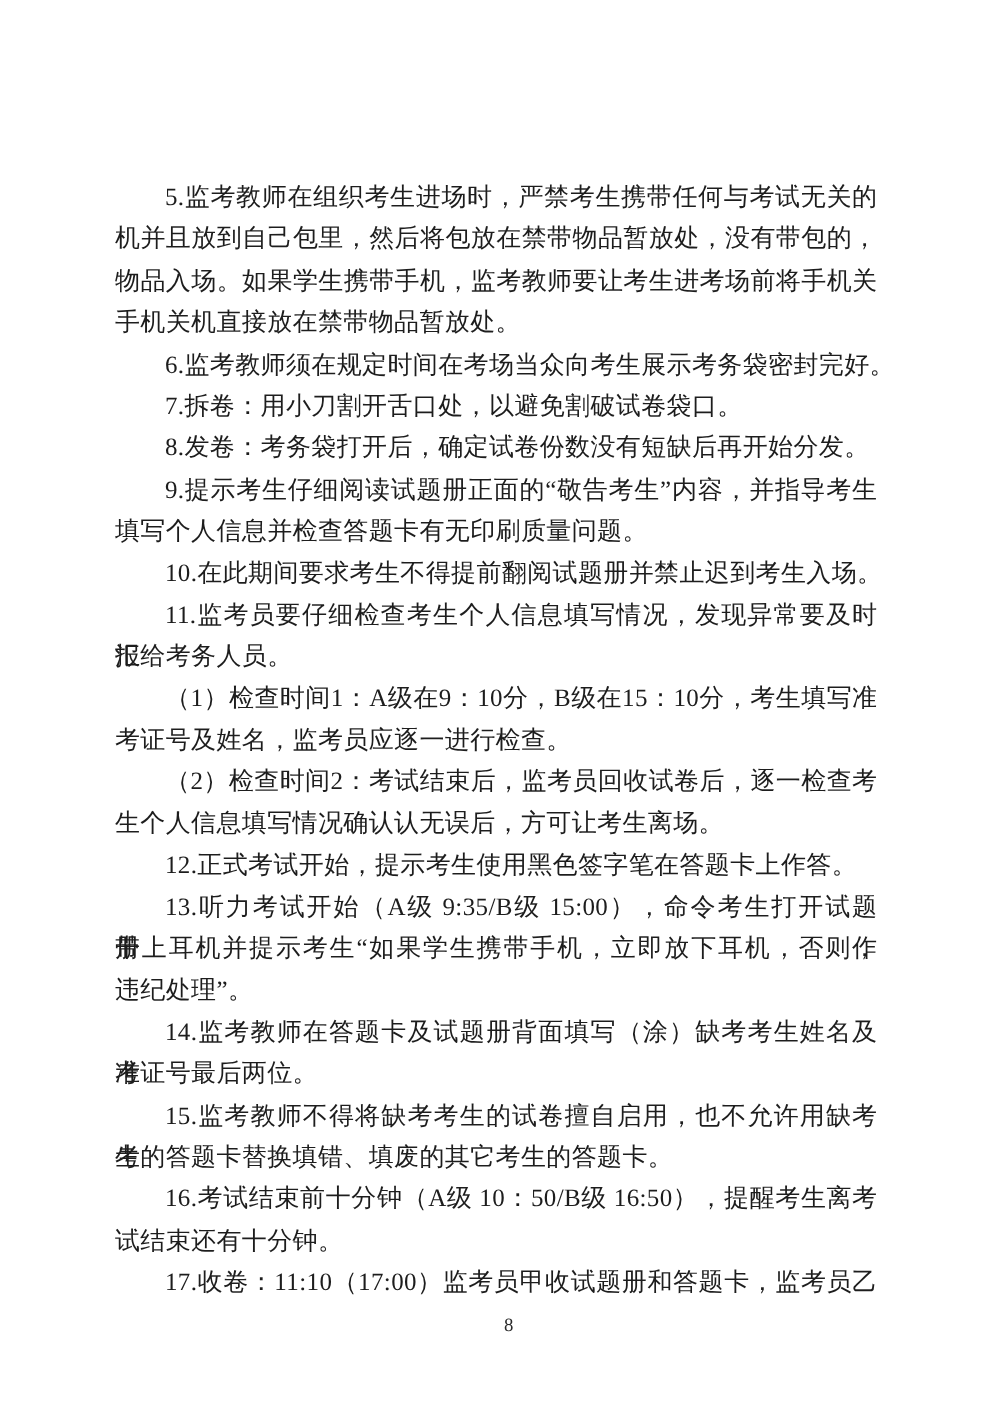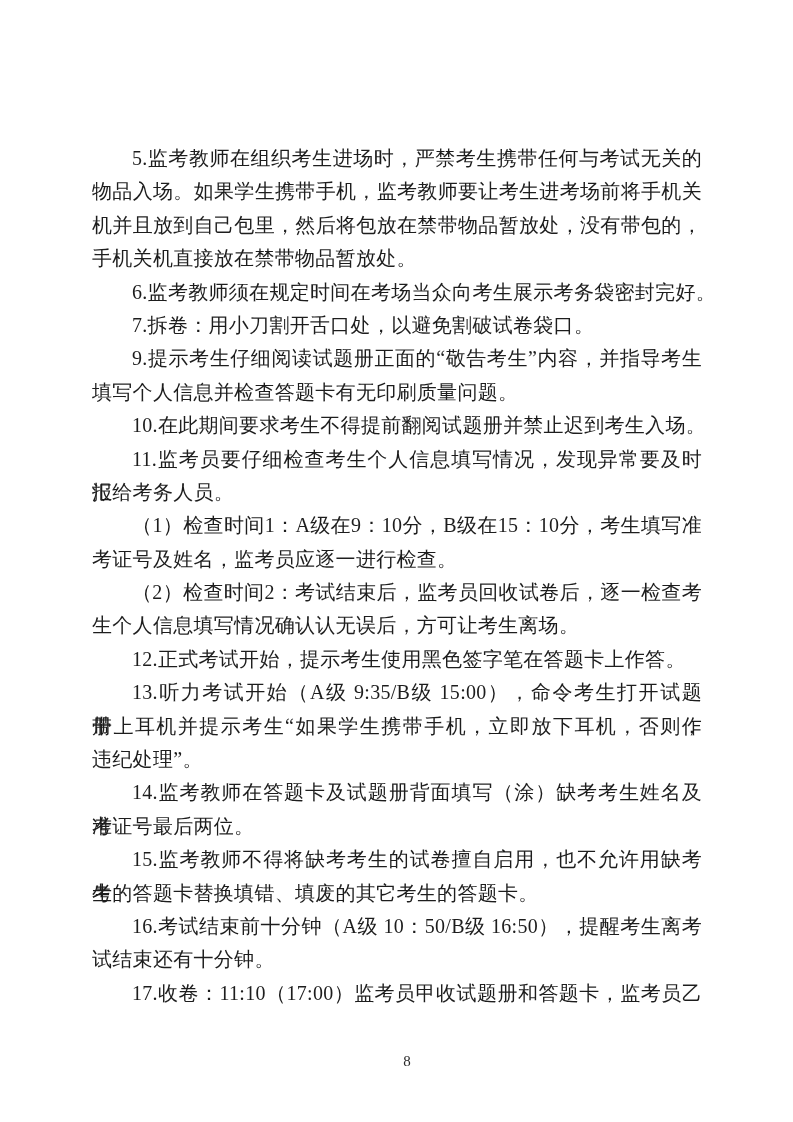--- a/index.html
+++ b/index.html
@@ -54,25 +54,26 @@
     font-size: 15px;
     color: #2a2a2a;
   }
 </style>
 </head>
 <body>
 
 <div class="page">
   <div class="text-block">
       <div class="ln ind">5.监考教师在组织考生进场时，严禁考生携带任何与考试无关的</div>
+      <div class="ln">机并且放到自己包里，然后将包放在禁带物品暂放处，没有带包的，</div>
       <div class="ln">物品入场。如果学生携带手机，监考教师要让考生进考场前将手机关</div>
-      <div class="ln">机并且放到自己包里，然后将包放在禁带物品暂放处，没有带包的，</div>
       <div class="ln end">手机关机直接放在禁带物品暂放处。</div>
       <div class="ln ind end">6.监考教师须在规定时间在考场当众向考生展示考务袋密封完好。</div>
       <div class="ln ind end">7.拆卷：用小刀割开舌口处，以避免割破试卷袋口。</div>
+      <div class="ln ind end">8.发卷：考务袋打开后，确定试卷份数没有短缺后再开始分发。</div>
       <div class="ln ind">9.提示考生仔细阅读试题册正面的“敬告考生”内容，并指导考生</div>
       <div class="ln end">填写个人信息并检查答题卡有无印刷质量问题。</div>
       <div class="ln ind end">10.在此期间要求考生不得提前翻阅试题册并禁止迟到考生入场。</div>
       <div class="ln ind">11.监考员要仔细检查考生个人信息填写情况，发现异常要及时汇</div>
       <div class="ln end">报给考务人员。</div>
       <div class="ln ind">（1）检查时间1：A级在9：10分，B级在15：10分，考生填写准</div>
       <div class="ln end">考证号及姓名，监考员应逐一进行检查。</div>
       <div class="ln ind">（2）检查时间2：考试结束后，监考员回收试卷后，逐一检查考</div>
       <div class="ln end">生个人信息填写情况确认认无误后，方可让考生离场。</div>
       <div class="ln ind end">12.正式考试开始，提示考生使用黑色签字笔在答题卡上作答。</div>

